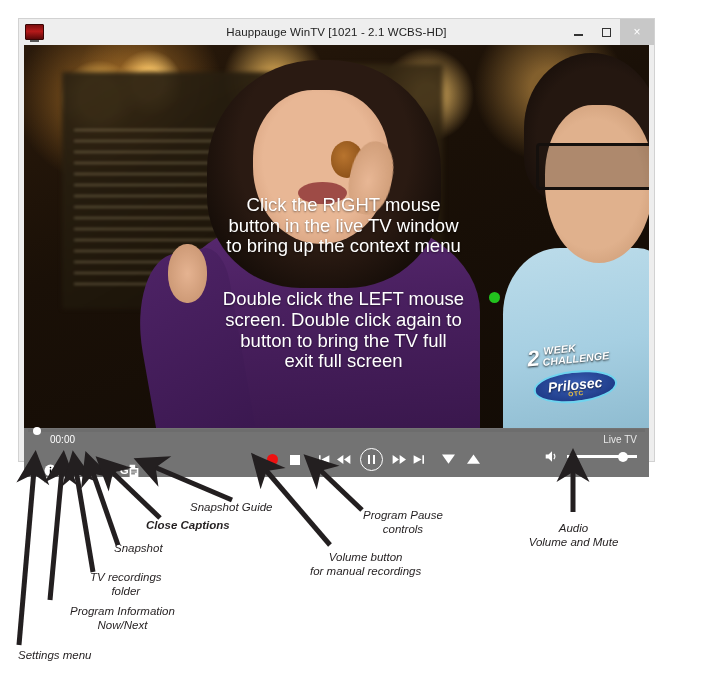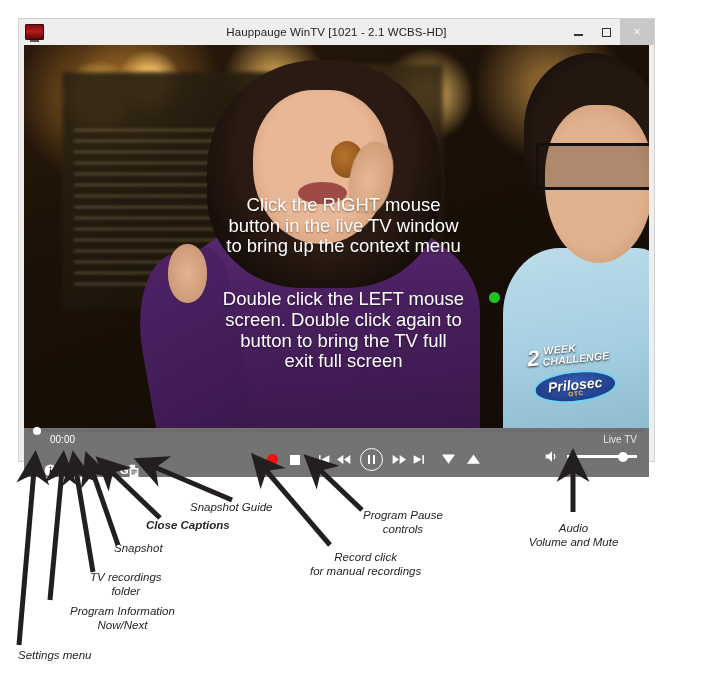--- a/index.html
+++ b/index.html
@@ -433,21 +433,21 @@
 
 <div class="ann" style="left:146px;top:518px;font-weight:bold;">
   <div>Close Captions</div>
 </div>
 
 <div class="ann" style="left:190px;top:500px;">
   <div>Snapshot Guide</div>
 </div>
 
 <div class="ann c" style="left:310px;top:550px;">
-  <div>Record click</div>
+  <div>Volume button</div>
   <div>for manual recordings</div>
 </div>
 
 <div class="ann c" style="left:363px;top:508px;">
   <div>Program Pause</div>
   <div>controls</div>
 </div>
 
 <div class="ann c" style="left:521px;top:521px;width:105px;">
   <div>Audio</div>

